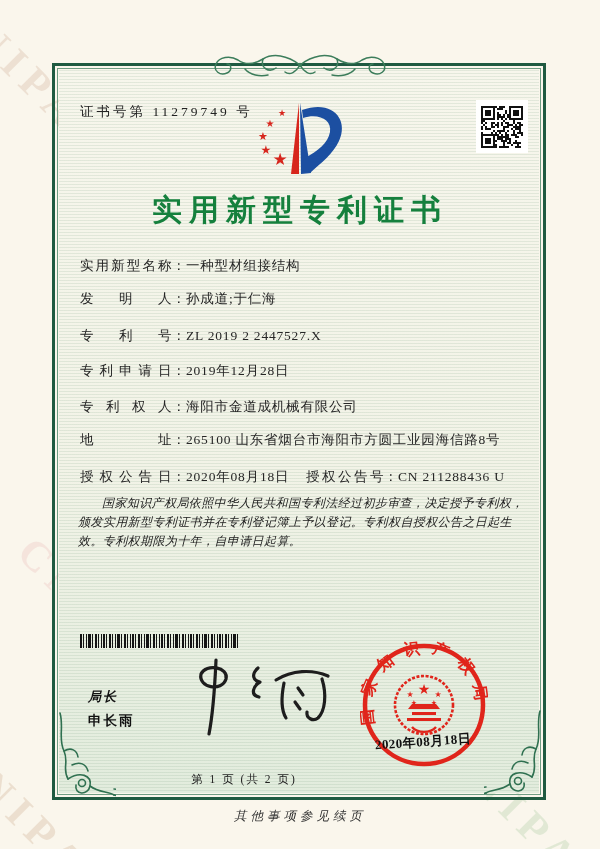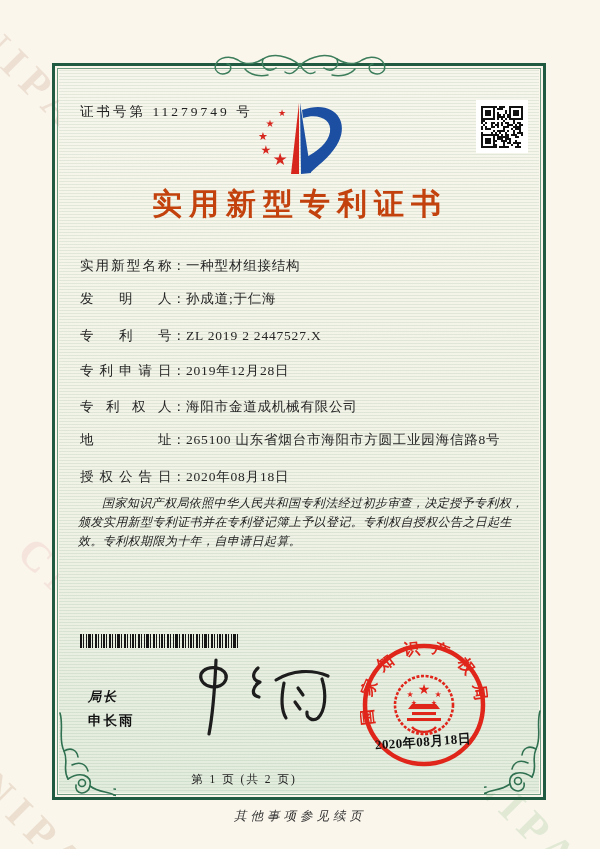--- a/index.html
+++ b/index.html
@@ -31,22 +31,22 @@
       repeating-linear-gradient(180deg, rgba(120,158,128,0.16) 0 1px, rgba(255,255,255,0) 1px 3px),
       linear-gradient(180deg, #f7f6ec 0%, #f2f3e7 55%, #e2ecdd 100%);
   }
 
   
   .cert-no{position:absolute;left:80px;top:103px;font-size:13.5px;letter-spacing:3px;color:#222;font-family:Liberation Serif, serif;}
   .qr-box{position:absolute;left:476px;top:100px;width:52px;height:53px;background:#fff;
     display:flex;align-items:center;justify-content:center;}
   .logo{position:absolute;left:245px;top:98px;width:110px;height:82px;}
   .title{
-    position:absolute;left:0;top:184px;width:600px;text-align:center;
-    font-size:30px;font-weight:bold;letter-spacing:7px;color:#c2410c;
+    position:absolute;left:0;top:190px;width:600px;text-align:center;
+    font-size:30px;font-weight:bold;letter-spacing:7px;color:#15803d;
   }
 
   
   .frow{position:absolute;left:80px;width:450px;font-size:13.5px;line-height:17px;color:#262626;}
   .flabel{display:inline-block;width:92px;text-align:justify;text-align-last:justify;
     vertical-align:top;letter-spacing:0.5px;}
   .fcolon{display:inline-block;width:14px;}
   .fvalue{letter-spacing:0.8px;}
   .pair2{position:absolute;left:226px;top:0;white-space:nowrap;}
   .pair2 .flabel{width:78px;}
@@ -399,20 +399,23 @@
   <span class="flabel">专利申请日</span><span class="fcolon">：</span><span class="fvalue">2019年12月28日</span>
 </div>
 <div class="frow" style="top:398px;">
   <span class="flabel">专利权人</span><span class="fcolon">：</span><span class="fvalue">海阳市金道成机械有限公司</span>
 </div>
 <div class="frow" style="top:431px;">
   <span class="flabel">地址</span><span class="fcolon">：</span><span class="fvalue">265100 山东省烟台市海阳市方圆工业园海信路8号</span>
 </div>
 <div class="frow" style="top:468px;">
   <span class="flabel">授权公告日</span><span class="fcolon">：</span><span class="fvalue">2020年08月18日</span>
+  <span class="pair2">
+    <span class="flabel">授权公告号</span><span class="fcolon">：</span><span class="fvalue">CN 211288436 U</span>
+  </span>
 </div>
 
 <div class="body-text">
   <p>国家知识产权局依照中华人民共和国专利法经过初步审查，决定授予专利权，颁发实用新型专利证书并在专利登记簿上予以登记。专利权自授权公告之日起生效。专利权期限为十年，自申请日起算。</p>
 </div>
 
 <svg class="barcode" id="barcode-svg" viewBox="0 0 162 14" preserveAspectRatio="none">
     <rect x="0" y="0" width="2" height="14" fill="#141414"></rect>
     <rect x="3" y="0" width="1" height="14" fill="#141414"></rect>
     <rect x="6" y="0" width="1" height="14" fill="#141414"></rect>

